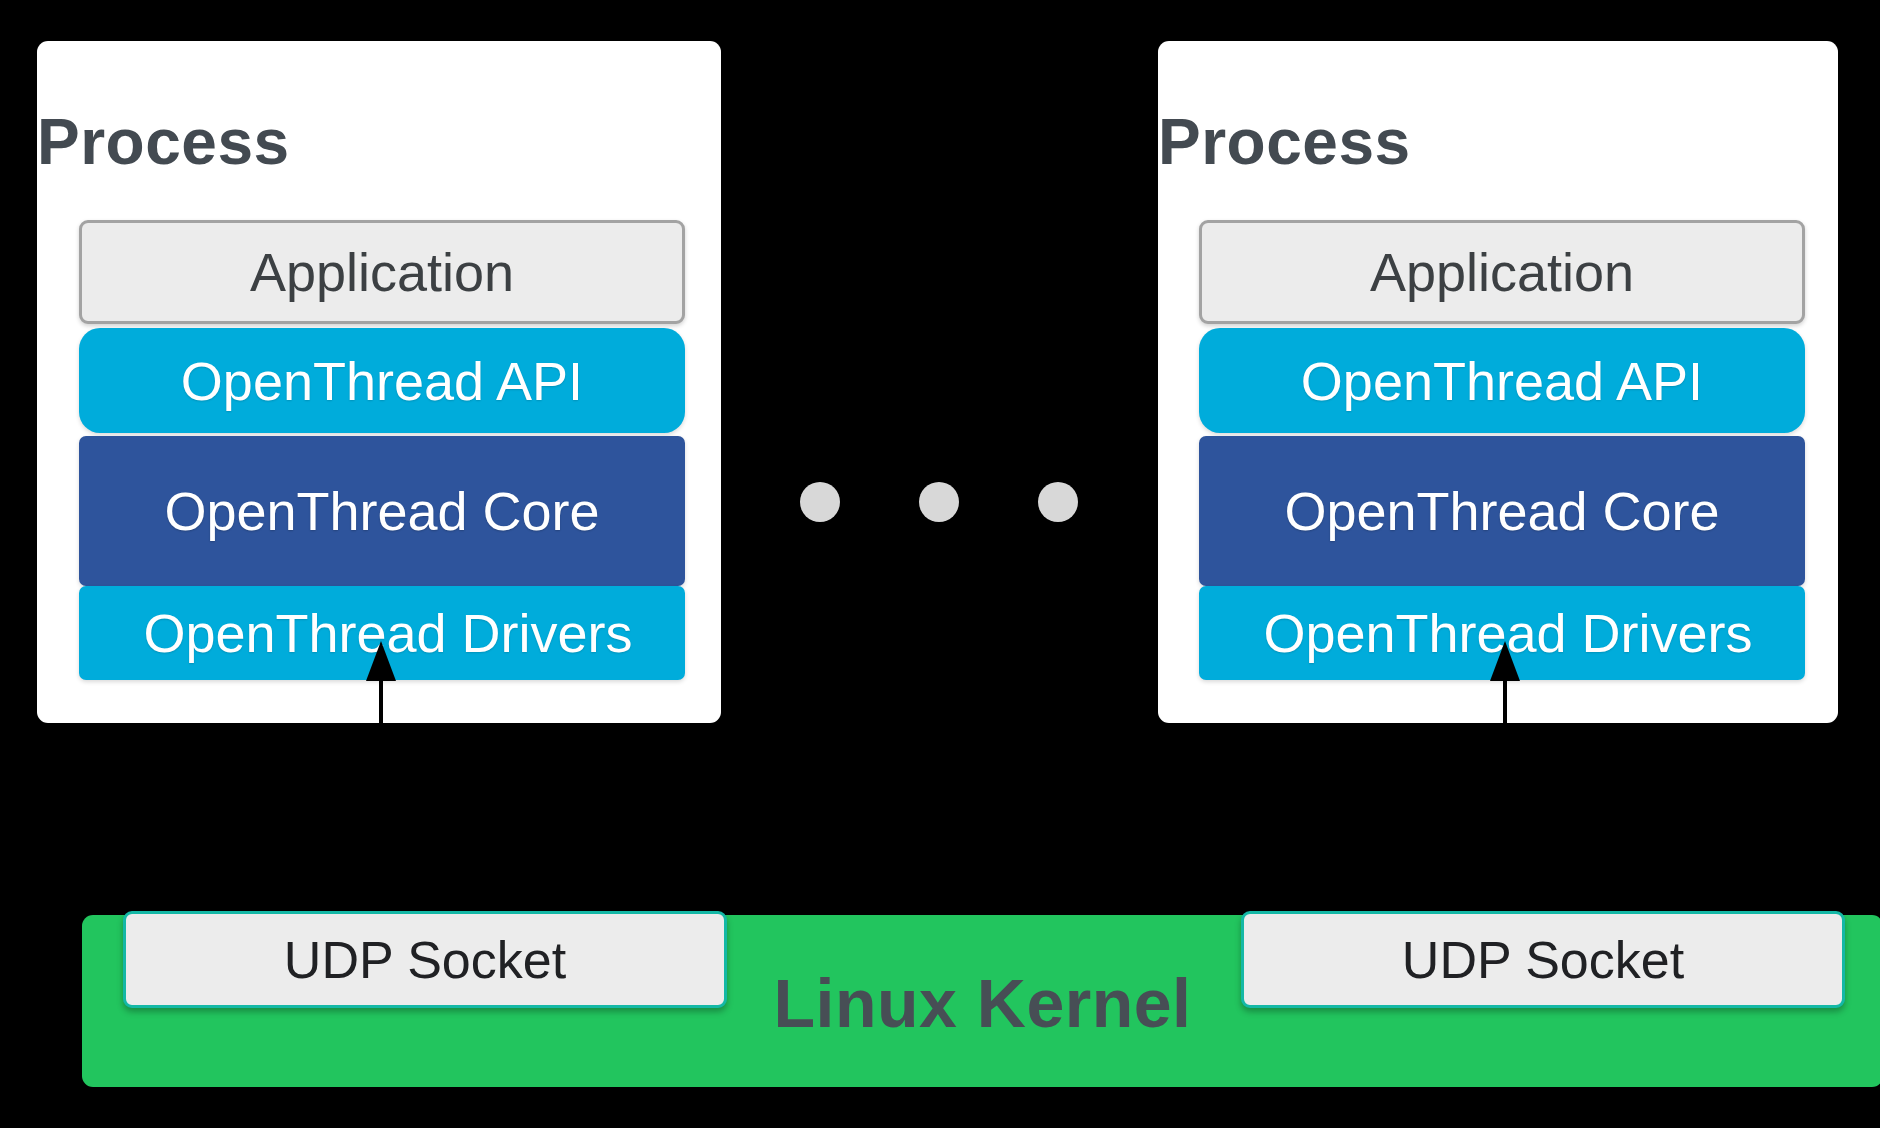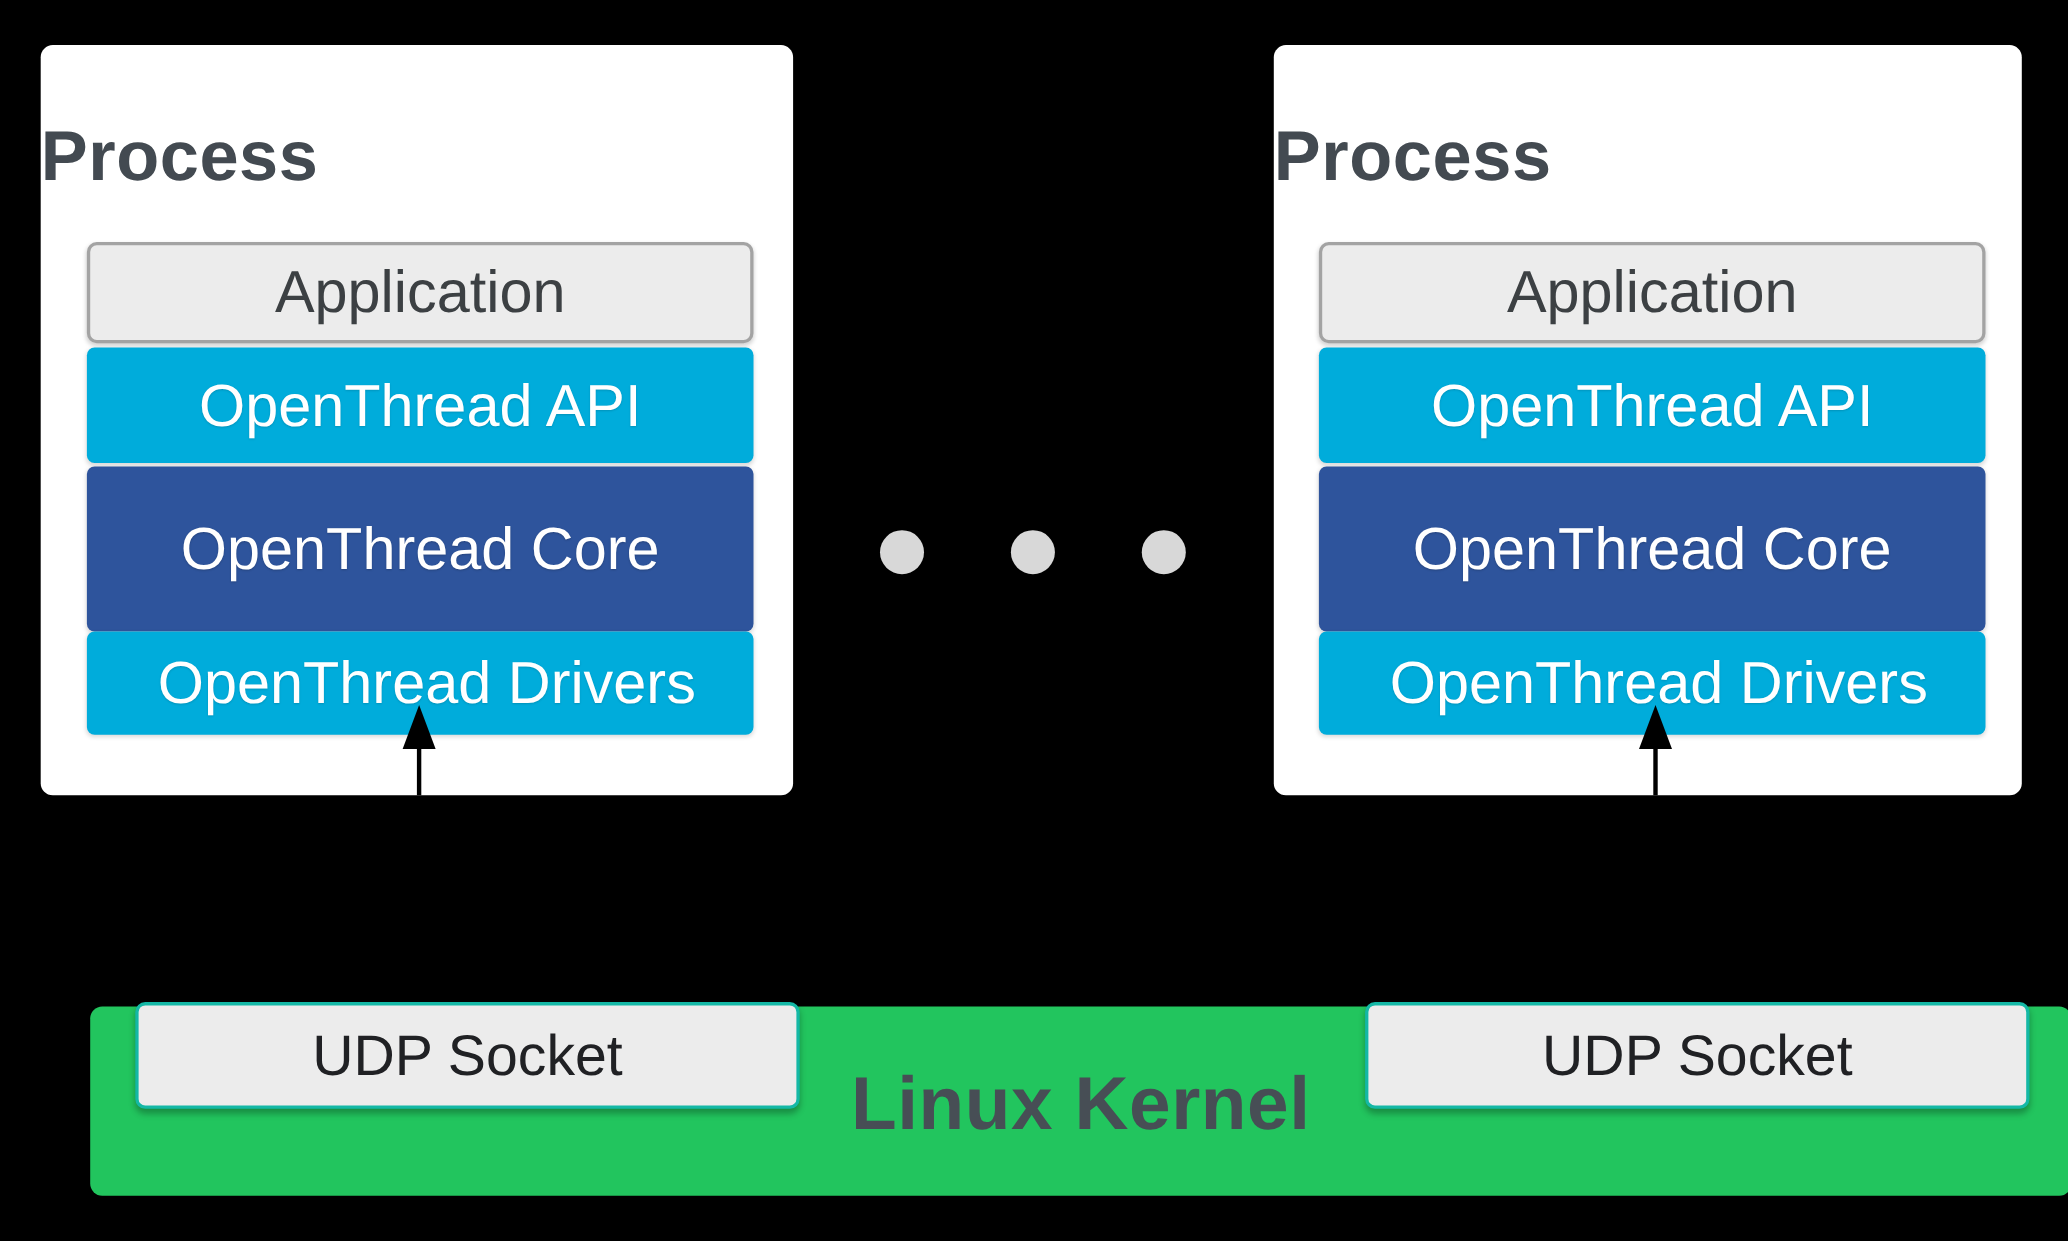--- a/index.html
+++ b/index.html
@@ -49,35 +49,36 @@
   .layer {
     box-sizing: border-box;
     width: 100%;
     display: flex;
     align-items: center;
     justify-content: center;
     font-size: 54px;
     border-radius: 7px;
   }
   .layer.application {
-    height: 92px;
+    height: 104px;
     margin-bottom: 4px;
     background: #ececec;
     border: 3px solid #a3a3a3;
     border-radius: 9px;
     color: #3c4043;
     box-shadow: 0 2px 4px rgba(0,0,0,0.18);
   }
   .layer.api {
     height: 105px;
     margin-bottom: 3px;
     background: #00acdb;
     color: #ffffff;
     box-shadow: 0 2px 4px rgba(0,0,0,0.15);
     text-shadow: 0 1px 2px rgba(0,0,0,0.15);
+    border-radius: 21px;
   }
   .layer.core {
     height: 150px;
     margin-bottom: 0;
     background: #2e549c;
     color: #ffffff;
     box-shadow: 0 2px 4px rgba(0,0,0,0.15);
     text-shadow: 0 1px 2px rgba(0,0,0,0.2);
   }
   .layer.drivers {

